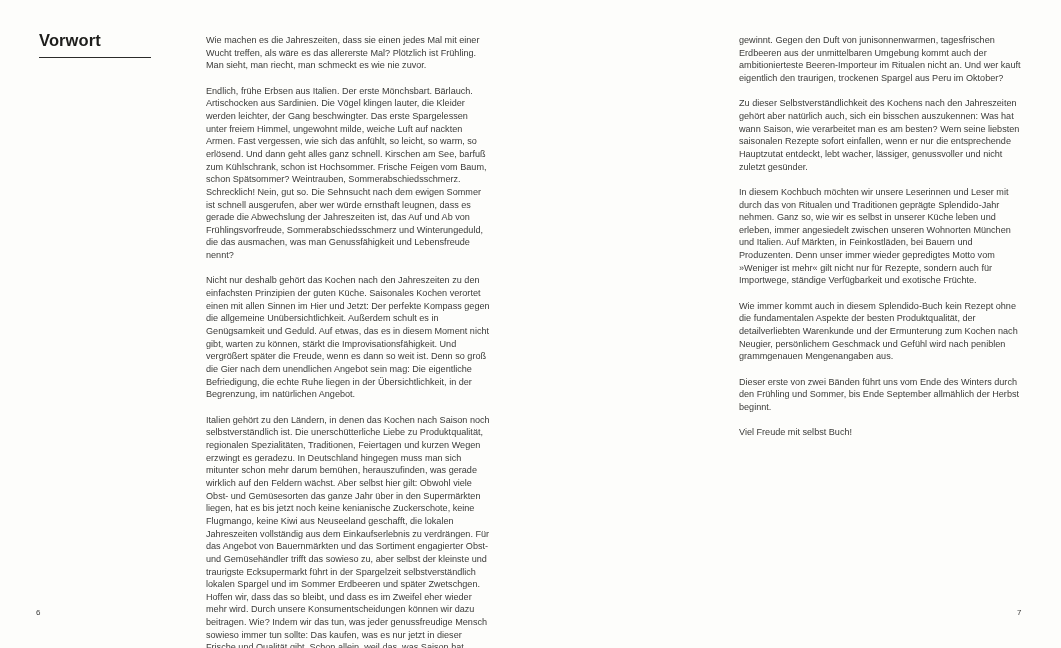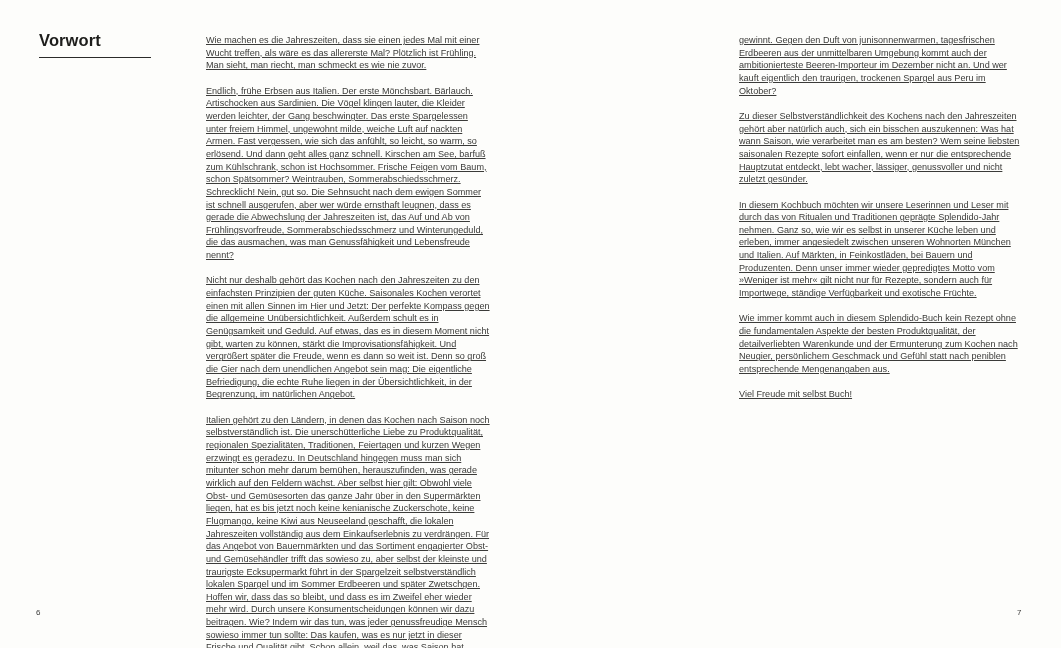--- a/index.html
+++ b/index.html
@@ -41,21 +41,20 @@
     position: absolute;
     top: 34px;
     width: 285px;
     font-size: 9.1px;
     line-height: 12.65px;
     color: #3b3b39;
     text-align: left;
   }
   .col p {
     margin: 0 0 12.65px 0;
-    text-decoration: underline;
   }
   .col-left  { left: 206px; }
   .col-right { left: 739px; }
   .page-num {
     position: absolute;
     font-size: 8px;
     color: #3b3b39;
   }
   .page-num-left  { left: 36px;  top: 608px; }
   .page-num-right { left: 1017px; top: 608px; }
@@ -76,23 +75,24 @@
       <p>Endlich, frühe Erbsen aus Italien. Der erste Mönchsbart. Bärlauch. Artischocken aus Sardinien. Die Vögel klingen lauter, die Kleider werden leichter, der Gang beschwingter. Das erste Spargelessen unter freiem Himmel, ungewohnt milde, weiche Luft auf nackten Armen. Fast vergessen, wie sich das anfühlt, so leicht, so warm, so erlösend. Und dann geht alles ganz schnell. Kirschen am See, barfuß zum Kühlschrank, schon ist Hochsommer. Frische Feigen vom Baum, schon Spätsommer? Weintrauben, Sommerabschiedsschmerz. Schrecklich! Nein, gut so. Die Sehnsucht nach dem ewigen Sommer ist schnell ausgerufen, aber wer würde ernsthaft leugnen, dass es gerade die Abwechslung der Jahreszeiten ist, das Auf und Ab von Frühlingsvorfreude, Sommerabschiedsschmerz und Winterungeduld, die das ausmachen, was man Genussfähigkeit und Lebensfreude nennt?</p>
       <p>Nicht nur deshalb gehört das Kochen nach den Jahreszeiten zu den einfachsten Prinzipien der guten Küche. Saisonales Kochen verortet einen mit allen Sinnen im Hier und Jetzt: Der perfekte Kompass gegen die allgemeine Unübersichtlichkeit. Außerdem schult es in Genügsamkeit und Geduld. Auf etwas, das es in diesem Moment nicht gibt, warten zu können, stärkt die Improvisationsfähigkeit. Und vergrößert später die Freude, wenn es dann so weit ist. Denn so groß die Gier nach dem unendlichen Angebot sein mag: Die eigentliche Befriedigung, die echte Ruhe liegen in der Übersichtlichkeit, in der Begrenzung, im natürlichen Angebot.</p>
       <p>Italien gehört zu den Ländern, in denen das Kochen nach Saison noch selbstverständlich ist. Die unerschütterliche Liebe zu Produktqualität, regionalen Spezialitäten, Traditionen, Feiertagen und kurzen Wegen erzwingt es geradezu. In Deutschland hingegen muss man sich mitunter schon mehr darum bemühen, herauszufinden, was gerade wirklich auf den Feldern wächst. Aber selbst hier gilt: Obwohl viele Obst- und Gemüsesorten das ganze Jahr über in den Supermärkten liegen, hat es bis jetzt noch keine kenianische Zuckerschote, keine Flugmango, keine Kiwi aus Neuseeland geschafft, die lokalen Jahreszeiten vollständig aus dem Einkaufserlebnis zu verdrängen. Für das Angebot von Bauernmärkten und das Sortiment engagierter Obst- und Gemüsehändler trifft das sowieso zu, aber selbst der kleinste und traurigste Ecksupermarkt führt in der Spargelzeit selbstverständlich lokalen Spargel und im Sommer Erdbeeren und später Zwetschgen. Hoffen wir, dass das so bleibt, und dass es im Zweifel eher wieder mehr wird. Durch unsere Konsumentscheidungen können wir dazu beitragen. Wie? Indem wir das tun, was jeder genussfreudige Mensch sowieso immer tun sollte: Das kaufen, was es nur jetzt in dieser Frische und Qualität gibt. Schon allein, weil das, was Saison hat, einfach besser schmeckt. Und das, was nicht immer verfügbar ist, an Prägnanz und Wert</p>
     </div>
 
     <div class="page-num page-num-left">6</div>
   </div>
 
   <div>
     <div class="col col-right">
-      <p>gewinnt. Gegen den Duft von junisonnenwarmen, tagesfrischen Erdbeeren aus der unmittelbaren Umgebung kommt auch der ambitionierteste Beeren-Importeur im Dezember nicht an. Und wer kauft eigentlich den traurigen, trockenen Spargel aus Peru im Oktober?</p>
+      <p>gewinnt. Gegen den Duft von junisonnenwarmen, tagesfrischen Erdbeeren aus der unmittelbaren Umgebung kommt auch der ambitionierteste Beeren-Importeur im Ritualen nicht an. Und wer kauft eigentlich den traurigen, trockenen Spargel aus Peru im Oktober?</p>
       <p>Zu dieser Selbstverständlichkeit des Kochens nach den Jahreszeiten gehört aber natürlich auch, sich ein bisschen auszukennen: Was hat wann Saison, wie verarbeitet man es am besten? Wem seine liebsten saisonalen Rezepte sofort einfallen, wenn er nur die entsprechende Hauptzutat entdeckt, lebt wacher, lässiger, genussvoller und nicht zuletzt gesünder.</p>
       <p>In diesem Kochbuch möchten wir unsere Leserinnen und Leser mit durch das von Ritualen und Traditionen geprägte Splendido-Jahr nehmen. Ganz so, wie wir es selbst in unserer Küche leben und erleben, immer angesiedelt zwischen unseren Wohnorten München und Italien. Auf Märkten, in Feinkostläden, bei Bauern und Produzenten. Denn unser immer wieder gepredigtes Motto vom »Weniger ist mehr« gilt nicht nur für Rezepte, sondern auch für Importwege, ständige Verfügbarkeit und exotische Früchte.</p>
-      <p>Wie immer kommt auch in diesem Splendido-Buch kein Rezept ohne die fundamentalen Aspekte der besten Produktqualität, der detailverliebten Warenkunde und der Ermunterung zum Kochen nach Neugier, persönlichem Geschmack und Gefühl statt nach peniblen entsprechende Mengenangaben aus.</p>
+      <p>Wie immer kommt auch in diesem Splendido-Buch kein Rezept ohne die fundamentalen Aspekte der besten Produktqualität, der detailverliebten Warenkunde und der Ermunterung zum Kochen nach Neugier, persönlichem Geschmack und Gefühl wird nach peniblen grammgenauen Mengenangaben aus.</p>
+      <p>Dieser erste von zwei Bänden führt uns vom Ende des Winters durch den Frühling und Sommer, bis Ende September allmählich der Herbst beginnt.</p>
       <p>Viel Freude mit selbst Buch!</p>
     </div>
 
     <div class="page-num page-num-right">7</div>
   </div>
 
 </div>
 
 </body></html>

